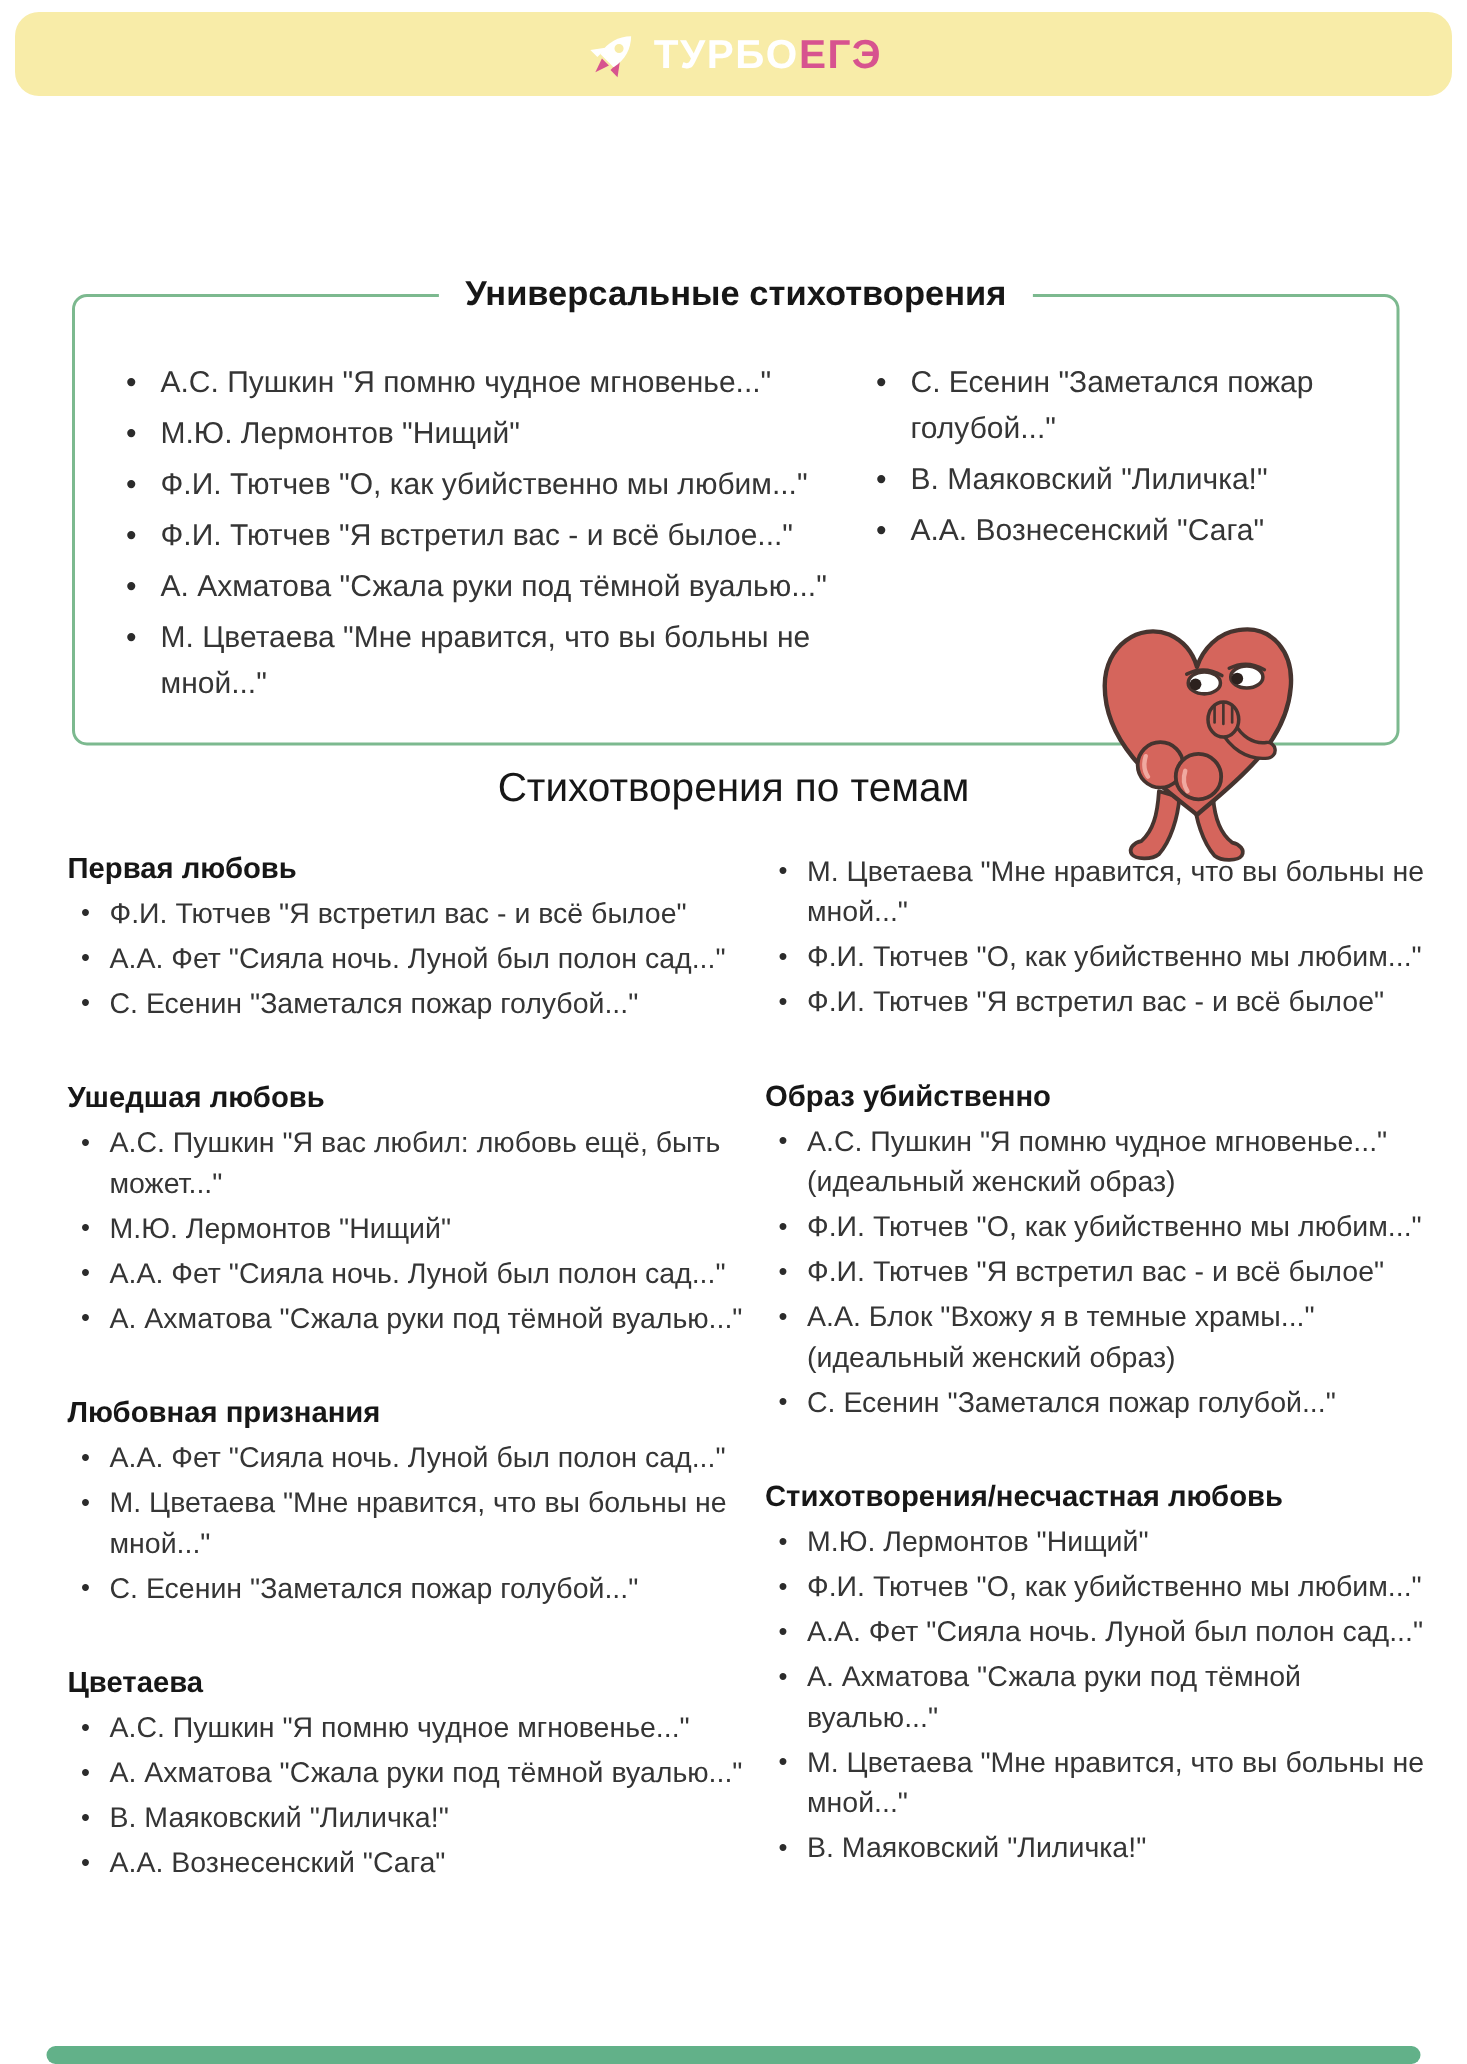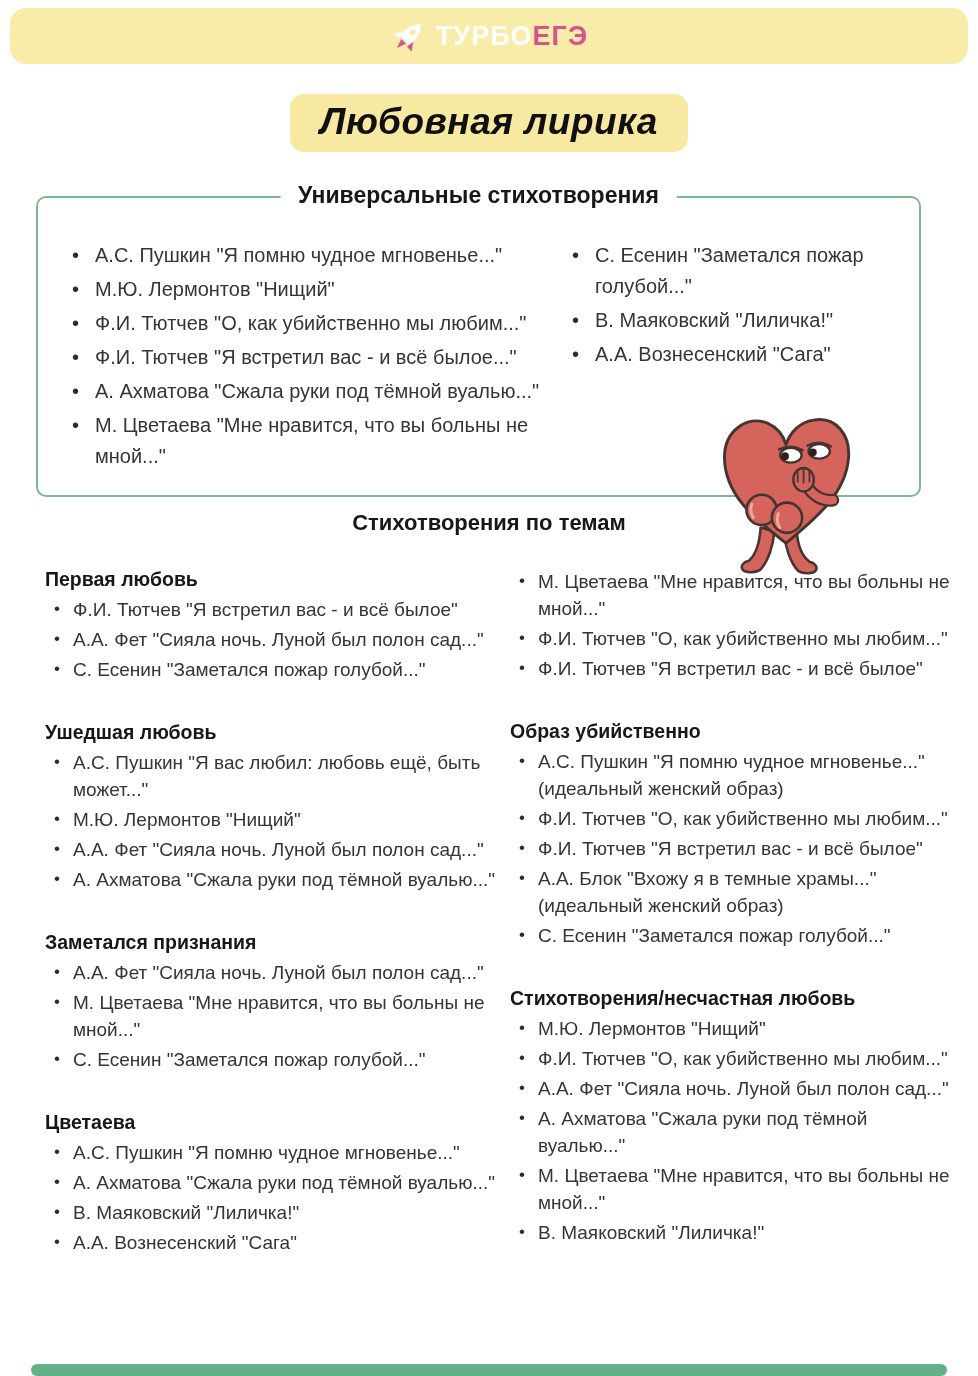--- a/index.html
+++ b/index.html
@@ -34,21 +34,21 @@
   .title-badge{
     position:absolute;top:94px;left:50%;transform:translateX(-50%);
     background:var(--highlight-yellow);border-radius:14px;padding:7px 30px 9px;
     white-space:nowrap;
   }
   .title-badge span{
     font-size:37px;font-weight:bold;font-style:italic;color:#101010;letter-spacing:.5px;
   }
   
   .universal-box{
-    position:absolute;top:196px;left:36px;width:885px;height:301px;
+    position:absolute;top:196px;left:48px;width:885px;height:301px;
     border:2px solid var(--box-green);border-radius:10px;
     padding:42px 28px 0 30px;
   }
   .box-title{
     position:absolute;top:-16px;left:50%;transform:translateX(-50%);
     background:#ffffff;padding:0 18px;white-space:nowrap;
     font-size:23px;font-weight:bold;color:var(--heading-dark);
   }
   .box-cols{display:flex;gap:20px;}
   .box-cols ul{flex:0 0 480px;}
@@ -58,21 +58,21 @@
     position:relative;padding-left:27px;margin-bottom:3px;
     font-size:20px;line-height:31px;color:var(--text-dark);
   }
   ul.poem-list li::before{
     content:"\2022";position:absolute;left:4px;top:0;color:#2b2b2b;
   }
   .heart-wrap{position:absolute;left:665px;top:198px;width:166px;height:182px;z-index:3;}
   
   .themes-title{
     position:absolute;top:510px;left:0;width:100%;text-align:center;
-    font-size:22px;font-weight:bold;color:var(--heading-dark);
+    font-size:27px;font-weight:normal;color:var(--heading-dark);
   }
   .themes-grid{position:absolute;top:568px;left:45px;right:28px;display:flex;gap:10px;}
   .themes-col{flex:0 0 455px;}
   .themes-col + .themes-col{flex:1 1 auto;}
   .theme{margin-bottom:38px;}
   .theme h3{font-size:19.5px;font-weight:bold;color:var(--heading-dark);margin-bottom:5px;}
   ul.theme-list{list-style:none;}
   ul.theme-list li{
     position:relative;padding-left:28px;margin-bottom:3px;
     font-size:19px;line-height:27px;color:var(--text-dark);
@@ -99,23 +99,20 @@
           <path d="M13.5,20 L6.5,29.5 L13.5,29.5 Z" fill="#ffffff"></path>
           <path d="M26.5,20 L33.5,29.5 L26.5,29.5 Z" fill="#d7538f"></path>
           <path d="M20,2.5 C26.2,9 28.8,17 26.6,26.5 L13.4,26.5 C11.2,17 13.8,9 20,2.5 Z" fill="#ffffff"></path>
           <circle cx="20" cy="14.5" r="3.2" fill="#f8eca8"></circle>
         </g>
       </svg>
       <span class="brand-text"><span class="brand-white">ТУРБО</span><span class="brand-pink">ЕГЭ</span></span>
     </div>
   </div>
 
-  <div class="title-badge">
-    <span>Любовная лирика</span>
-  </div>
 
   <div class="universal-box">
     <div class="box-title">Универсальные стихотворения</div>
     <div class="box-cols">
       <ul class="poem-list">
           <li>А.С. Пушкин "Я помню чудное мгновенье..."</li>
           <li>М.Ю. Лермонтов "Нищий"</li>
           <li>Ф.И. Тютчев "О, как убийственно мы любим..."</li>
           <li>Ф.И. Тютчев "Я встретил вас - и всё былое..."</li>
           <li>А. Ахматова "Сжала руки под тёмной вуалью..."</li>
@@ -176,21 +173,21 @@
       <section class="theme">
         <h3>Ушедшая любовь</h3>
         <ul class="theme-list">
             <li>А.С. Пушкин "Я вас любил: любовь ещё, быть может..."</li>
             <li>М.Ю. Лермонтов "Нищий"</li>
             <li>А.А. Фет "Сияла ночь. Луной был полон сад..."</li>
             <li>А. Ахматова "Сжала руки под тёмной вуалью..."</li>
           </ul>
       </section>
       <section class="theme">
-        <h3>Заметался признания</h3>
+        <h3>Любовная признания</h3>
         <ul class="theme-list">
             <li>А.А. Фет "Сияла ночь. Луной был полон сад..."</li>
             <li>М. Цветаева "Мне нравится, что вы больны не мной..."</li>
             <li>С. Есенин "Заметался пожар голубой..."</li>
           </ul>
       </section>
       <section class="theme">
         <h3>Цветаева</h3>
         <ul class="theme-list">
             <li>А.С. Пушкин "Я помню чудное мгновенье..."</li>

